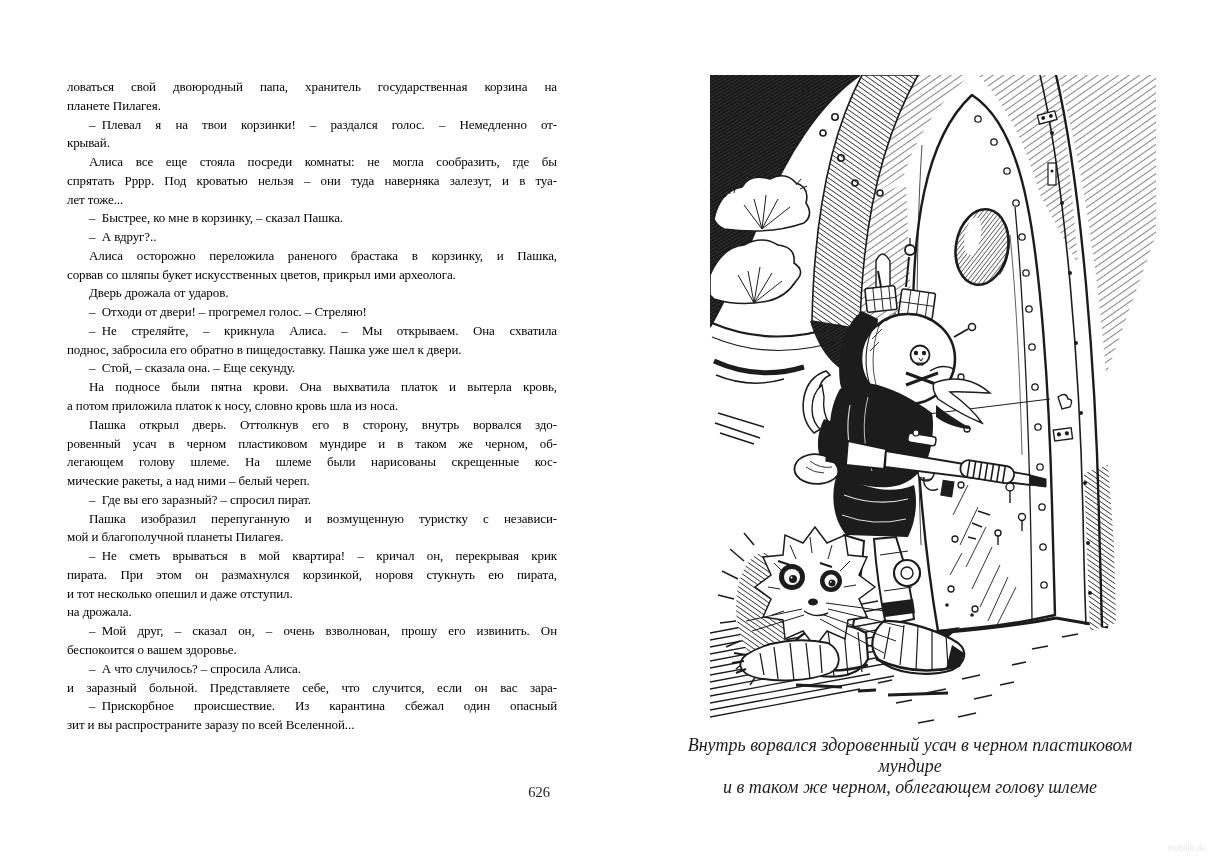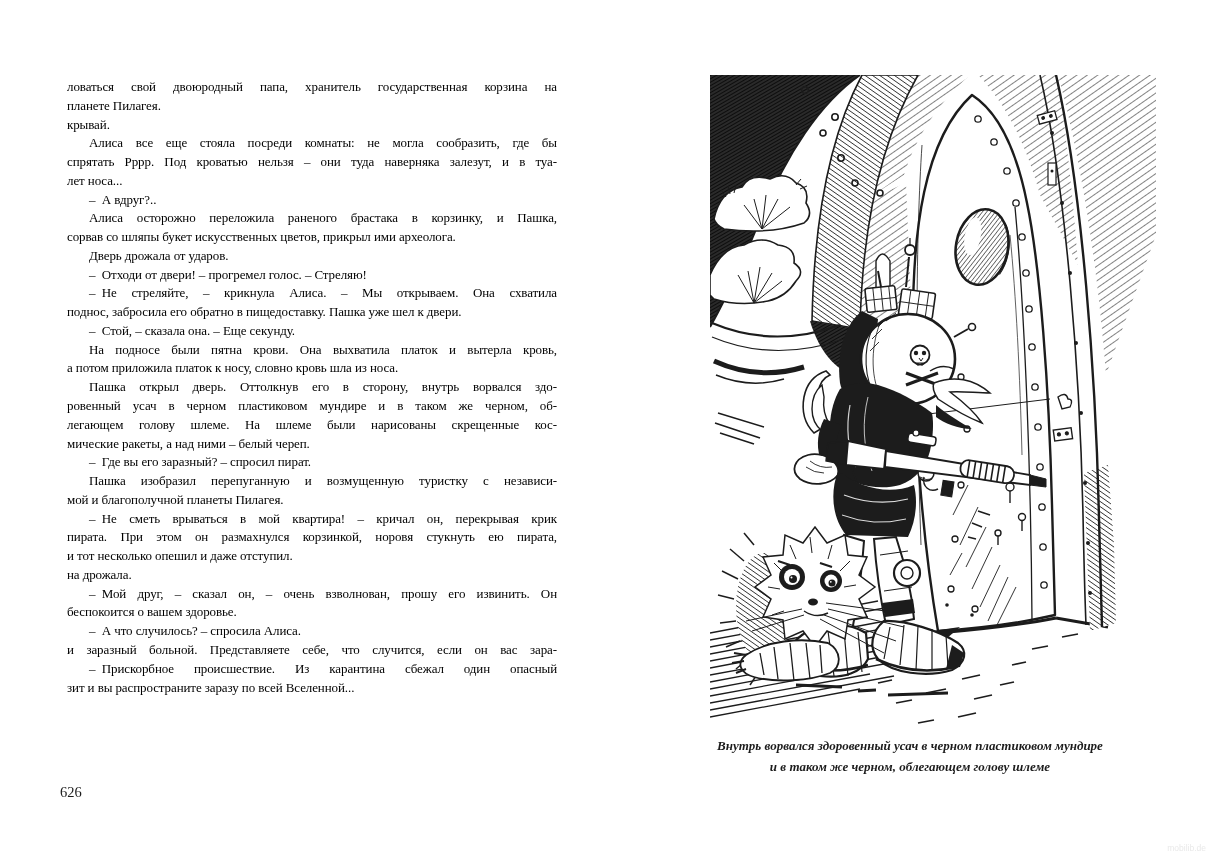--- a/index.html
+++ b/index.html
@@ -17,49 +17,50 @@
   .line{
     font-size:13px;line-height:18.78px;height:18.78px;
     letter-spacing:-0.1px;white-space:nowrap;
     text-align:justify;text-align-last:justify;text-justify:inter-word;
     color:#000000;
   }
   .line.ind{padding-left:22px;}
   .line.end{text-align-last:left;}
   .pageno{
     position:absolute;left:60px;top:784px;width:490px;
-    text-align:left;font-size:14.5px;color:#1c1c1c;
+    text-align:right;font-size:14.5px;color:#1c1c1c;
   }
   
   .illo{position:absolute;left:710px;top:75px;width:446px;height:650px;}
   .caption{
     position:absolute;left:660px;top:735px;width:500px;
-    text-align:center;font-style:italic;font-size:13px;line-height:21px;
+    text-align:center;font-style:italic;font-size:18px;line-height:21px;
     color:#1c1c1c;
-    font-weight:bold;
   }
   .watermark{
     position:absolute;right:8px;bottom:4px;
     font-family:"Liberation Sans","DejaVu Sans",sans-serif;
     font-size:8.5px;color:#e9e9e9;filter:blur(.6px);
   }
   svg{display:block;}
 </style>
 </head>
 <body>
 
 <div class="spread">
 
   <div class="text-col">
       <div class="line">ловаться свой двоюродный папа, хранитель государственная корзина на</div>
       <div class="line end">планете Пилагея.</div>
+      <div class="line ind">– Плевал я на твои корзинки! – раздался голос. – Немедленно от-</div>
       <div class="line end">крывай.</div>
       <div class="line ind">Алиса все еще стояла посреди комнаты: не могла сообразить, где бы</div>
       <div class="line">спрятать Рррр. Под кроватью нельзя – они туда наверняка залезут, и в туа-</div>
-      <div class="line end">лет носа...</div>
+      <div class="line end">лет тоже...</div>
+      <div class="line ind end">– Быстрее, ко мне в корзинку, – сказал Пашка.</div>
       <div class="line ind end">– А вдруг?..</div>
       <div class="line ind">Алиса осторожно переложила раненого брастака в корзинку, и Пашка,</div>
       <div class="line end">сорвав со шляпы букет искусственных цветов, прикрыл ими археолога.</div>
       <div class="line ind end">Дверь дрожала от ударов.</div>
       <div class="line ind end">– Отходи от двери! – прогремел голос. – Стреляю!</div>
       <div class="line ind">– Не стреляйте, – крикнула Алиса. – Мы открываем. Она схватила</div>
       <div class="line end">поднос, забросила его обратно в пищедоставку. Пашка уже шел к двери.</div>
       <div class="line ind end">– Стой, – сказала она. – Еще секунду.</div>
       <div class="line ind">На подносе были пятна крови. Она выхватила платок и вытерла кровь,</div>
       <div class="line end">а потом приложила платок к носу, словно кровь шла из носа.</div>

